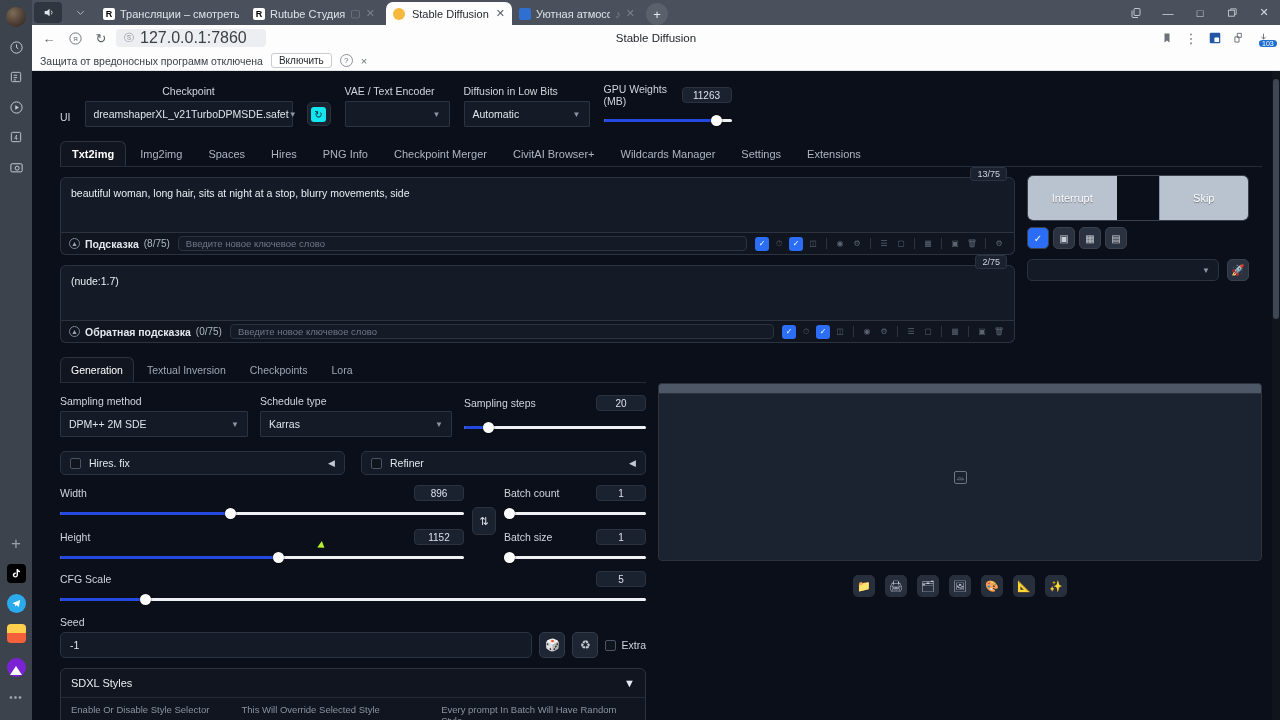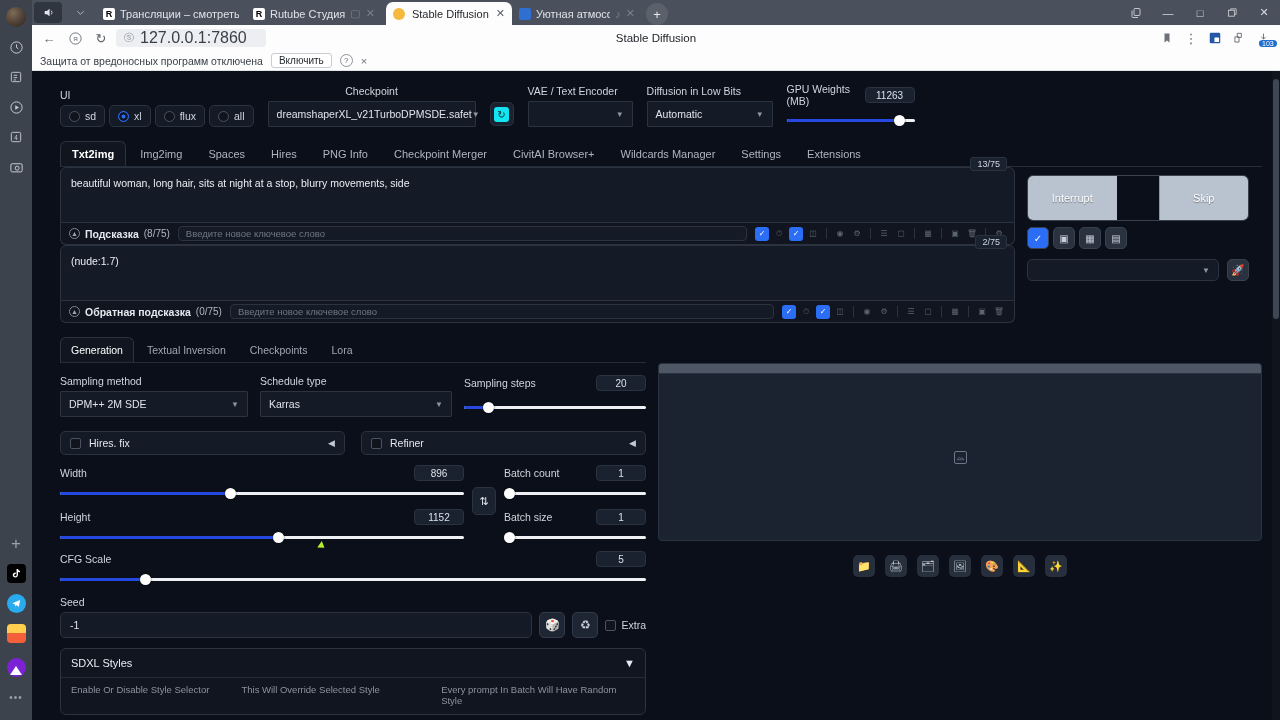--- a/index.html
+++ b/index.html
@@ -108,21 +108,21 @@
   .numbox { background:#1a2230; border:1px solid #2b3240; border-radius:4px; height:16px;
             min-width:50px; display:flex;align-items:center;justify-content:center; font-size:10px; color:#dbe0e8;}
 
   
   .navtabs { display:flex; gap:2px; margin-top:14px; border-bottom:1px solid #242c3a; }
   .ntab { padding:6px 11px; font-size:11px; color:#aeb5c1; border:1px solid transparent; border-bottom:none;
           border-radius:6px 6px 0 0; }
   .ntab.on { color:#fff; background:#10151f; border-color:#2b3240; font-weight:bold;}
 
   
-  .promptwrap { position:relative; }
+  .promptwrap { position:relative; margin-top:10px; }
   .prompt-counter { position:absolute; right:8px; top:-10px; background:#1a2230; border:1px solid #2b3240;
                     border-radius:3px; font-size:9px; padding:1px 6px; color:#cfd4dd; z-index:3;}
   .promptbox { background:#151b26; border:1px solid #2b3240; border-radius:6px 6px 0 0; height:56px;
                padding:9px 10px; font-size:10.5px; color:#e9edf3; }
   .promptbar { background:#10151f; border:1px solid #2b3240; border-top:none; border-radius:0 0 6px 6px;
                height:22px; display:flex; align-items:center; gap:8px; padding:0 8px; }
   .pb-title { display:flex; align-items:center; gap:5px; font-size:10.5px; color:#e4e8ef; font-weight:bold; white-space:nowrap;}
   .pb-count { font-size:10px; color:#b0b7c2; font-weight:normal;}
   .pb-circ { width:11px;height:11px;border-radius:50%;border:1px solid #7f8797; display:flex;align-items:center;justify-content:center;
              font-size:7px; color:#9aa2b1;}
@@ -381,38 +381,20 @@
     <div class="page">
       <div class="pagescroll">
           <i></i>
         </div>
 
       <div class="content">
 
         <div class="toprow">
           <div>
             <span class="lbl">UI</span>
-            <div class="radio-group">
-              <div class="radio-pill">
-                <span class="rdot"></span>
-                <span>sd</span>
-              </div>
-              <div class="radio-pill">
-                <span class="rdot on"></span>
-                <span>xl</span>
-              </div>
-              <div class="radio-pill">
-                <span class="rdot"></span>
-                <span>flux</span>
-              </div>
-              <div class="radio-pill">
-                <span class="rdot"></span>
-                <span>all</span>
-              </div>
-            </div>
           </div>
 
           <div style="width:208px">
             <span class="lbl" style="text-align:center">Checkpoint</span>
             <div class="field">
               <span>dreamshaperXL_v21TurboDPMSDE.safet</span>
               <span class="caret">▼</span>
             </div>
           </div>
 

